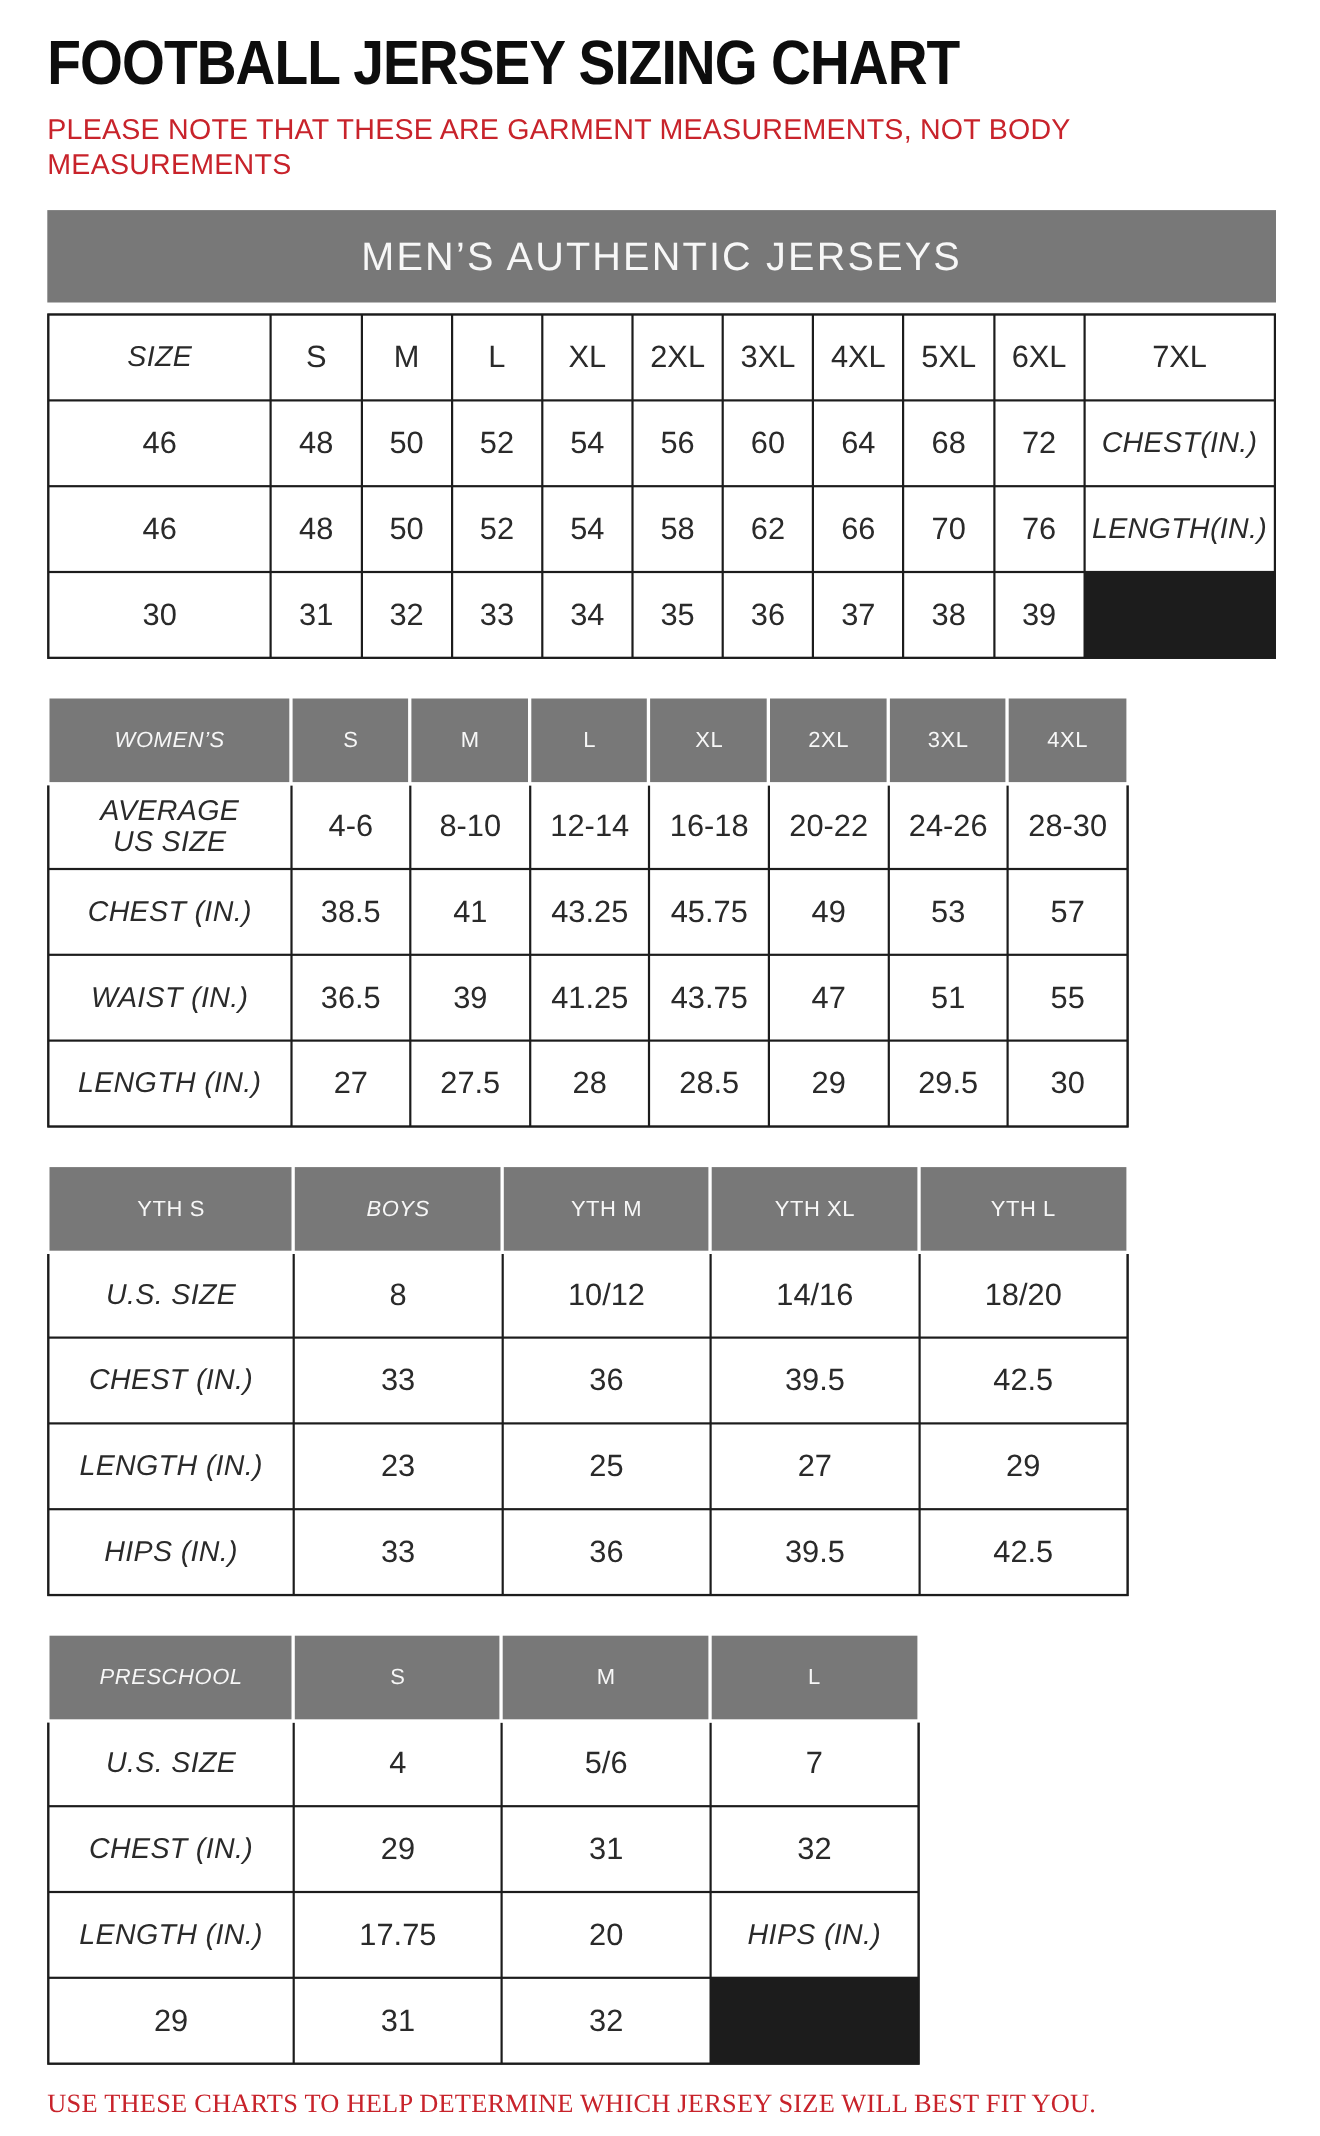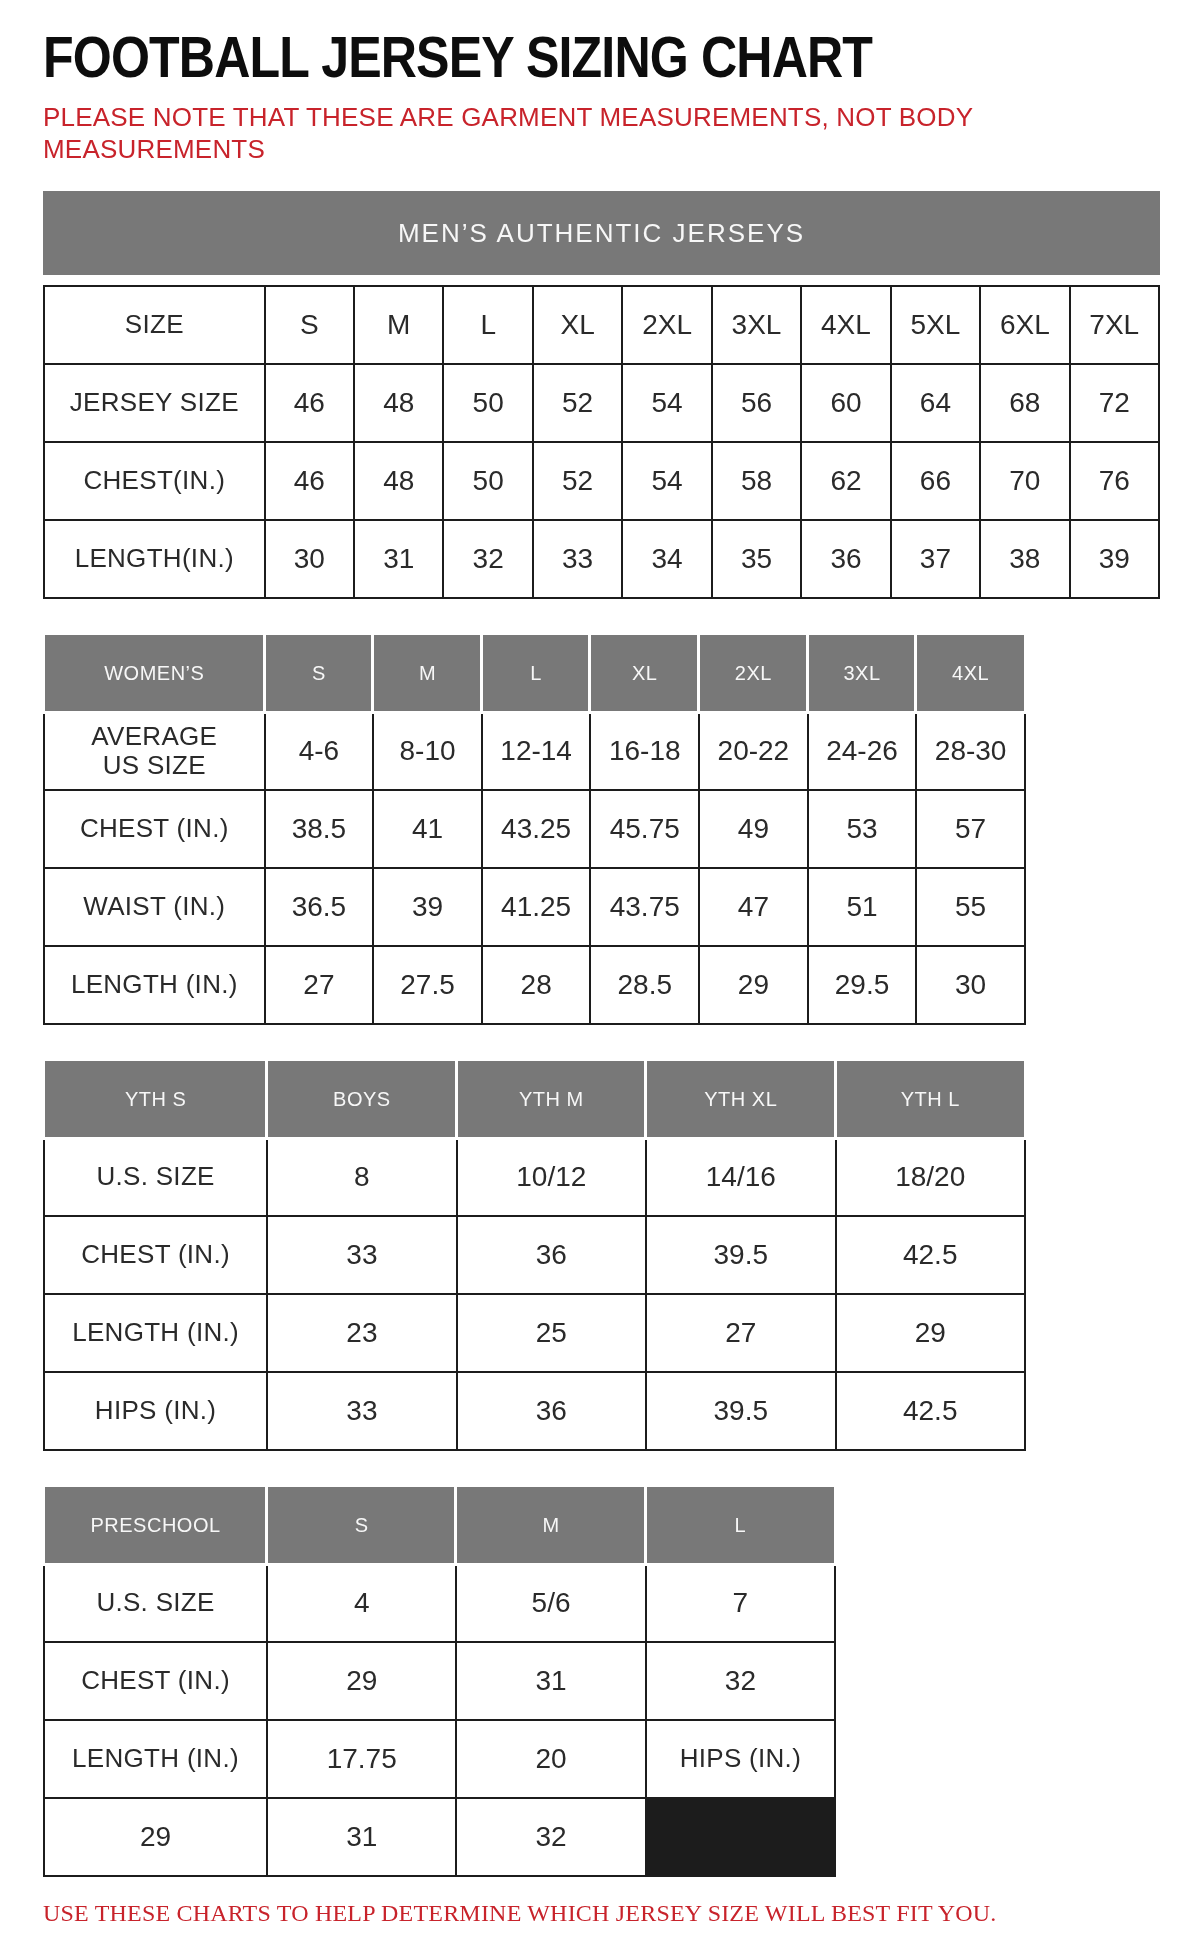--- a/index.html
+++ b/index.html
@@ -46,21 +46,21 @@
   section.tbl-boys { width: 88%; }
   section.tbl-preschool { width: 71%; }
 
   .banner {
     background: #787878;
     color: #f7f7f7;
     height: 84px;
     display: flex;
     align-items: center;
     justify-content: center;
-    font-size: 26px;
+    font-size: 36px;
     letter-spacing: 2px;
     margin-bottom: 10px;
   }
   .grid {
     display: grid;
     gap: 2px;
     background: #1c1c1c;
     border: 2px solid #1c1c1c;
   }
   .grid-mens      { grid-template-columns: 2.5fr repeat(10, 1fr); }
@@ -78,20 +78,21 @@
     font-size: 28px;
     padding: 4px 6px;
     box-sizing: border-box;
     color: #2a2a2a;
   }
   .label-cell {
     font-size: 26px;
     letter-spacing: 0.3px;
     white-space: pre-line;
     line-height: 1.15;
+    font-style: italic;
   }
   .hcell {
     background: #787878;
     color: #f7f7f7;
     box-shadow: 0 0 0 3px #ffffff;
     font-size: 20px;
     letter-spacing: 0.5px;
   }
 </style>
 </head>
@@ -111,21 +112,20 @@
         <div class="cell value-cell">S</div>
         <div class="cell value-cell">M</div>
         <div class="cell value-cell">L</div>
         <div class="cell value-cell">XL</div>
         <div class="cell value-cell">2XL</div>
         <div class="cell value-cell">3XL</div>
         <div class="cell value-cell">4XL</div>
         <div class="cell value-cell">5XL</div>
         <div class="cell value-cell">6XL</div>
         <div class="cell value-cell">7XL</div>
-        <div class="cell label-cell">JERSEY SIZE</div>
         <div class="cell value-cell">46</div>
         <div class="cell value-cell">48</div>
         <div class="cell value-cell">50</div>
         <div class="cell value-cell">52</div>
         <div class="cell value-cell">54</div>
         <div class="cell value-cell">56</div>
         <div class="cell value-cell">60</div>
         <div class="cell value-cell">64</div>
         <div class="cell value-cell">68</div>
         <div class="cell value-cell">72</div>

